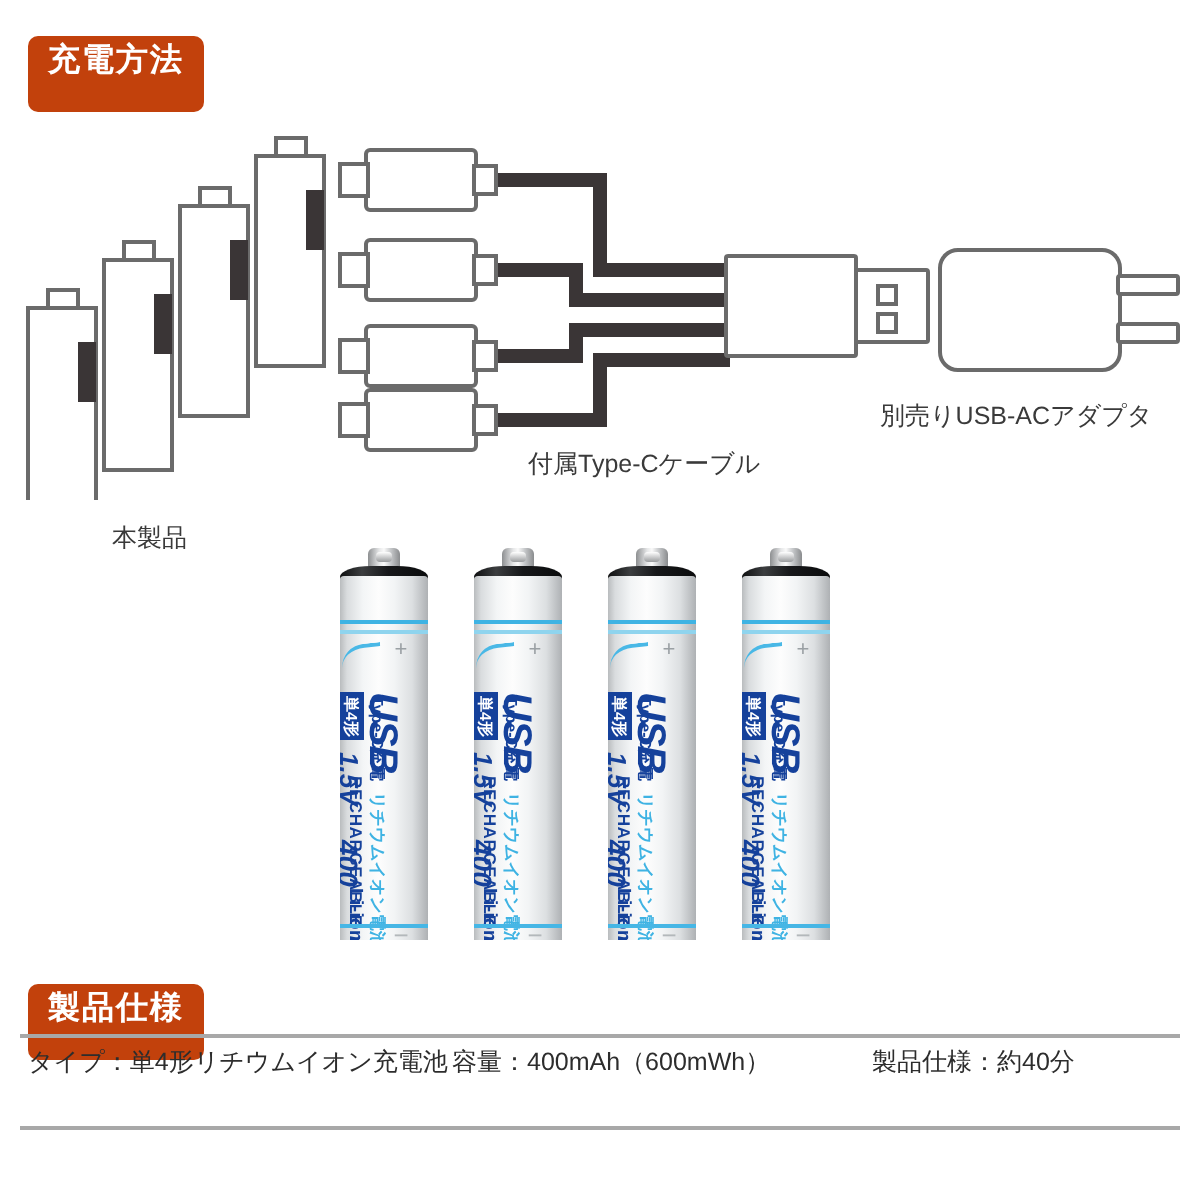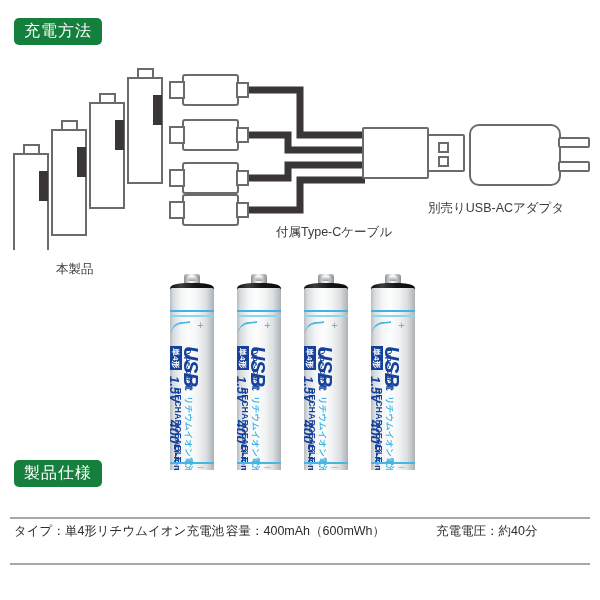--- a/index.html
+++ b/index.html
@@ -12,50 +12,50 @@
     height: 600px;
     position: relative;
     overflow: hidden;
     font-family: "Liberation Sans", "DejaVu Sans", sans-serif;
     color: #333333;
   }
 
   
   .badge {
     position: absolute;
-    background: #15803d;
+    background: #c2410c;
     color: #ffffff;
     border-radius: 5px;
     font-size: 16px;
-    font-weight: normal;
+    font-weight: bold;
     letter-spacing: 1px;
-    padding: 4px 10px 5px 10px;
+    padding: 4px 10px 16px 10px;
     line-height: 1.1;
     white-space: nowrap;
   }
   #badge-charge { left: 14px; top: 18px; }
-  #badge-spec   { left: 14px; top: 460px; }
+  #badge-spec   { left: 14px; top: 492px; }
 
   
   #diagram {
     position: absolute;
     left: 0; top: 40px;
     width: 600px; height: 210px;
   }
   #diagram svg { display: block; }
 
   .caption {
     position: absolute;
     font-size: 12.5px;
     color: #3a3a3a;
     white-space: nowrap;
   }
   #cap-product { left: 56px;  top: 224px; margin-top: 37px; }
-  #cap-cable   { left: 276px; top: 224px; }
-  #cap-adapter { left: 428px; top: 200px; }
+  #cap-cable   { left: 264px; top: 224px; }
+  #cap-adapter { left: 440px; top: 200px; }
 
   
   #battery-row {
     position: absolute;
     left: 0; top: 262px;
     width: 600px; height: 208px;
     overflow: hidden;
   }
   .battery {
     position: absolute;
@@ -447,17 +447,17 @@
 <div id="spec-rule-top"></div>
 
 <div id="spec-table">
   <div class="spec-col col-1">
     <div class="spec-line">タイプ：単4形リチウムイオン充電池</div>
   </div>
   <div class="spec-col col-2">
     <div class="spec-line">容量：400mAh（600mWh）</div>
   </div>
   <div class="spec-col col-3">
-    <div class="spec-line">充電電圧：約40分</div>
+    <div class="spec-line">製品仕様：約40分</div>
   </div>
 </div>
 
 <div id="spec-rule-bottom"></div>
 
 </body></html>

